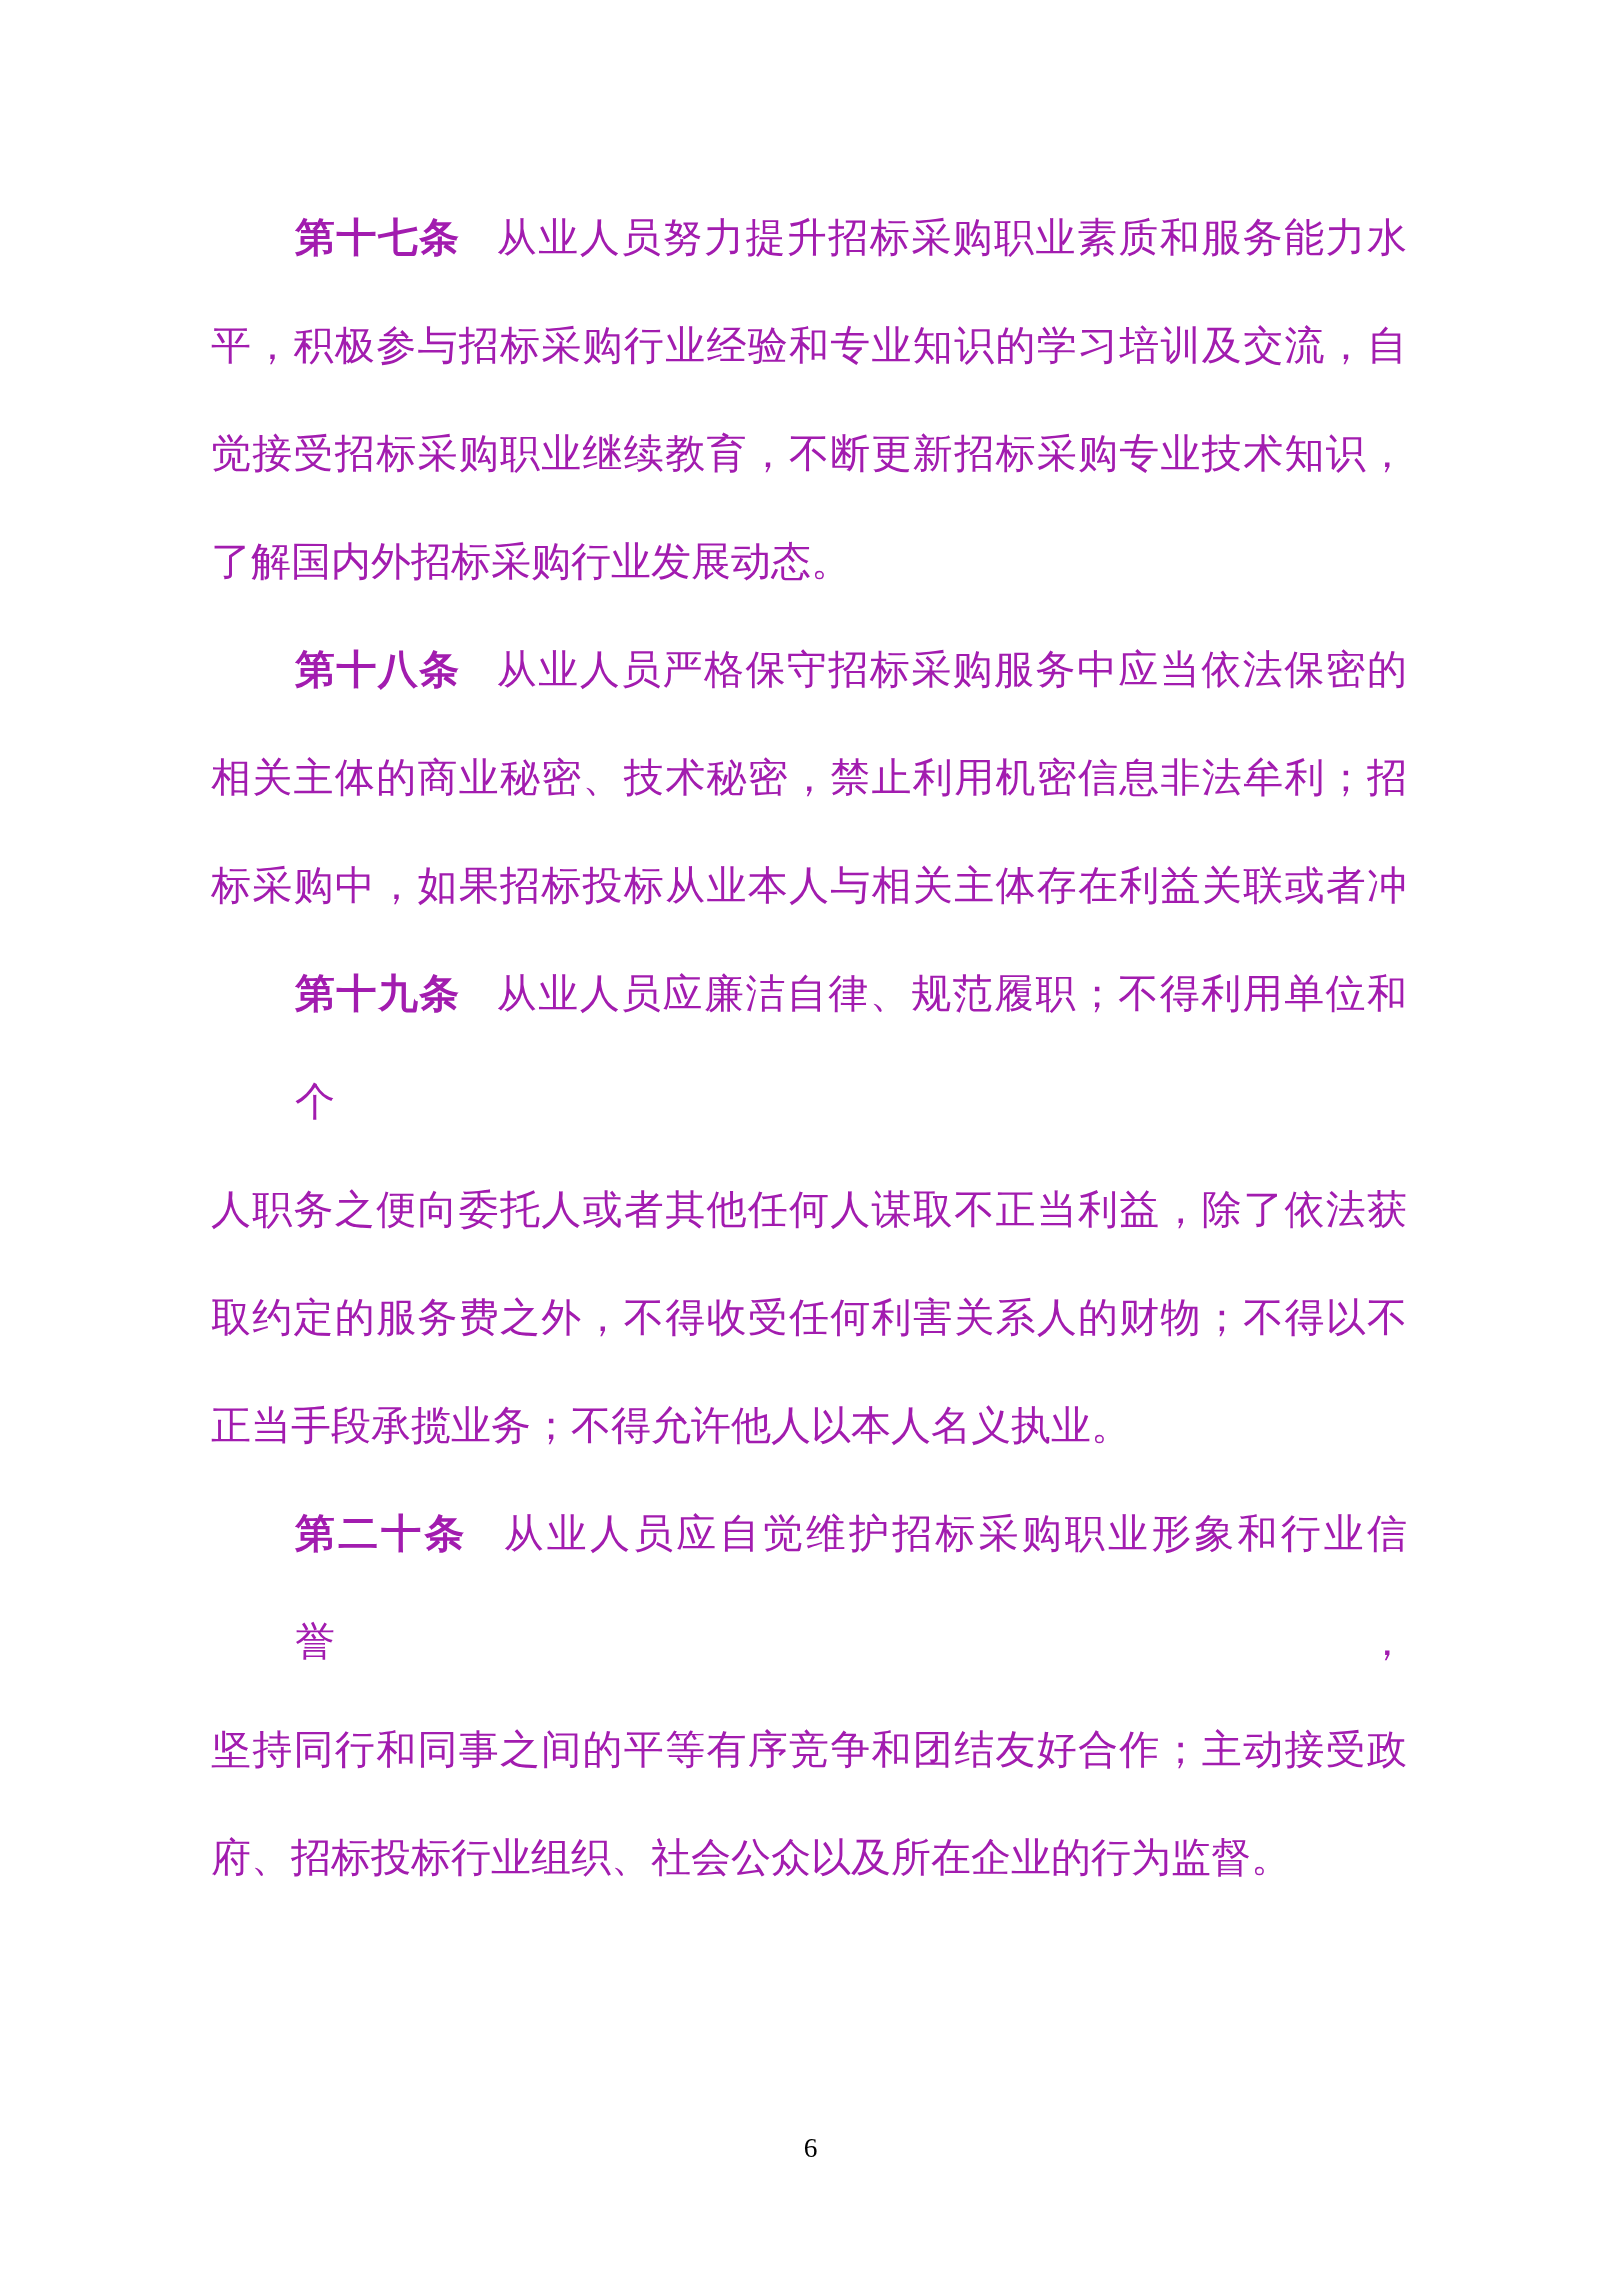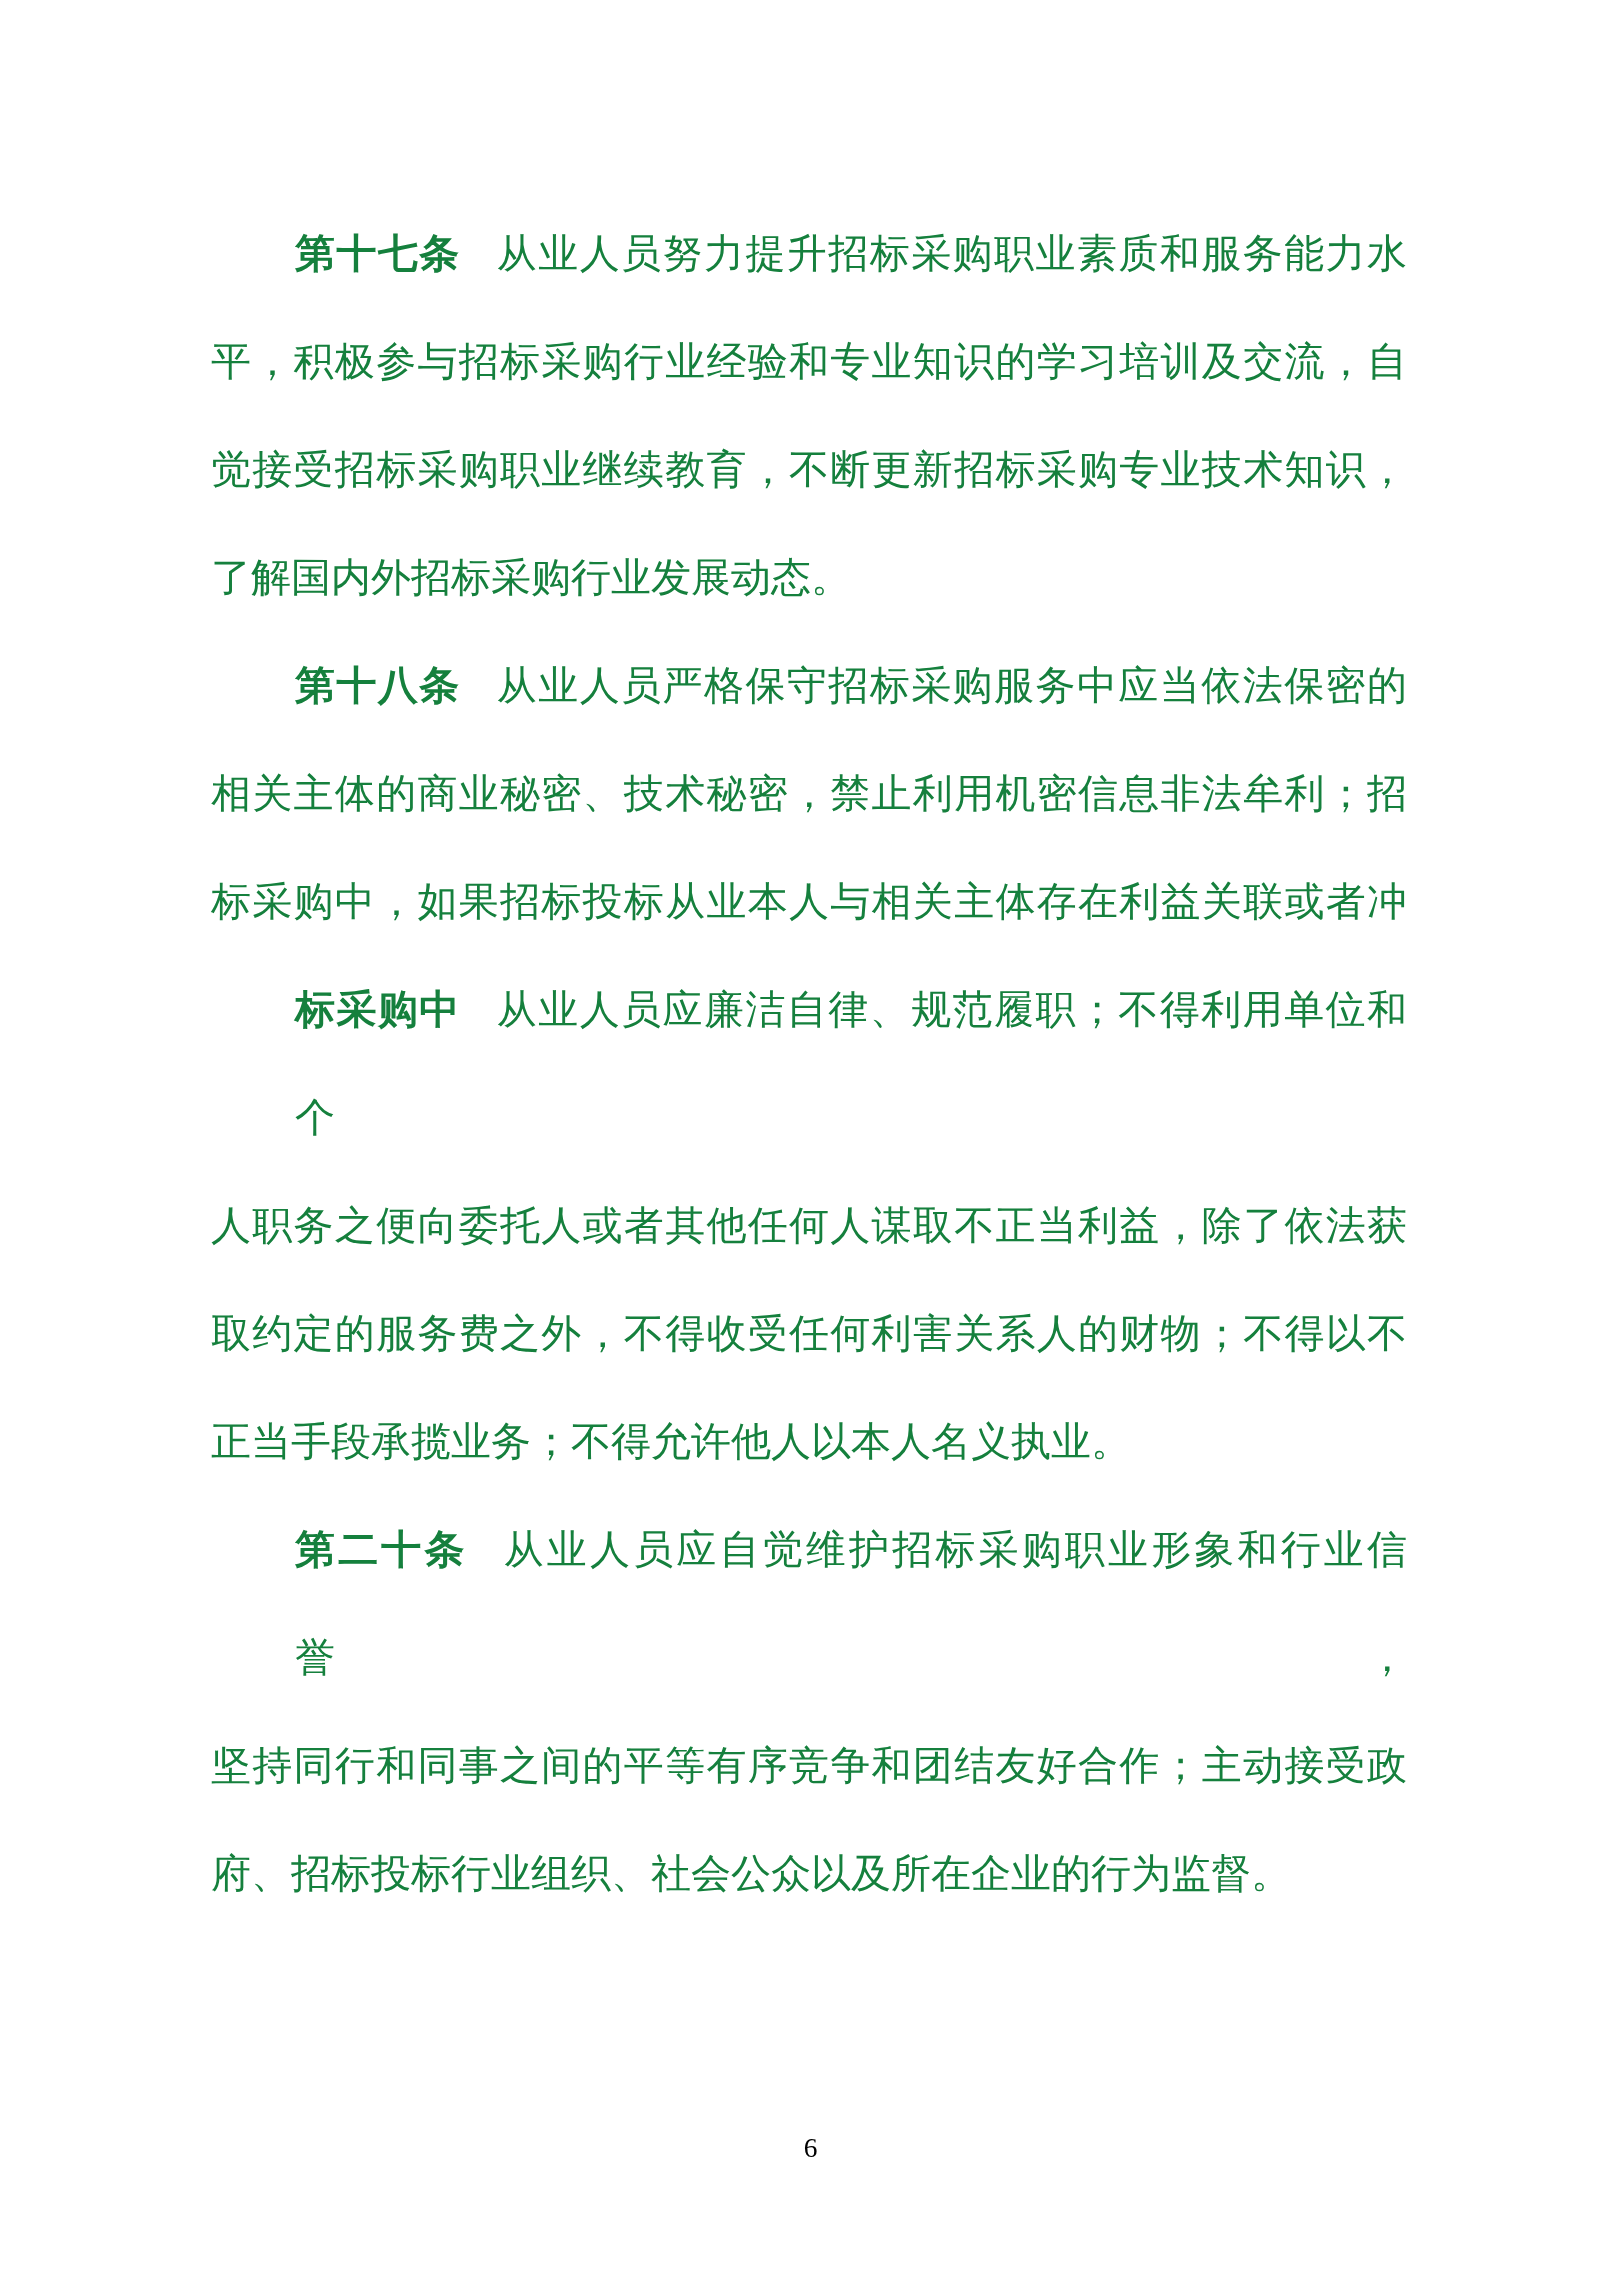--- a/index.html
+++ b/index.html
@@ -10,23 +10,23 @@
   .page {
     position: relative;
     width: 1621px;
     height: 2293px;
     background: #ffffff;
     overflow: hidden;
   }
   .doc-body {
     position: absolute;
     left: 211px;
-    top: 200px;
+    top: 184px;
     width: 1196px;
-    color: #15803d;
+    color: #a21caf;
     font-family: "Liberation Serif", "DejaVu Serif", serif;
     font-size: 40px;
     line-height: 108px;
     letter-spacing: normal;
   }
   .paragraph {
     margin: 0;
     padding: 0;
   }
   .line {
@@ -69,21 +69,21 @@
         <div class="line">平，积极参与招标采购行业经验和专业知识的学习培训及交流，自</div>
         <div class="line">觉接受招标采购职业继续教育，不断更新招标采购专业技术知识，</div>
         <div class="line last">了解国内外招标采购行业发展动态。</div>
       </div>
       <div class="paragraph">
         <div class="line first"><span class="article-label">第十八条</span><span class="first-rest">从业人员严格保守招标采购服务中应当依法保密的</span></div>
         <div class="line">相关主体的商业秘密、技术秘密，禁止利用机密信息非法牟利；招</div>
         <div class="line">标采购中，如果招标投标从业本人与相关主体存在利益关联或者冲</div>
       </div>
       <div class="paragraph">
-        <div class="line first"><span class="article-label">标采购中</span><span class="first-rest">从业人员应廉洁自律、规范履职；不得利用单位和个</span></div>
+        <div class="line first"><span class="article-label">第十九条</span><span class="first-rest">从业人员应廉洁自律、规范履职；不得利用单位和个</span></div>
         <div class="line">人职务之便向委托人或者其他任何人谋取不正当利益，除了依法获</div>
         <div class="line">取约定的服务费之外，不得收受任何利害关系人的财物；不得以不</div>
         <div class="line last">正当手段承揽业务；不得允许他人以本人名义执业。</div>
       </div>
       <div class="paragraph">
         <div class="line first"><span class="article-label">第二十条</span><span class="first-rest">从业人员应自觉维护招标采购职业形象和行业信誉，</span></div>
         <div class="line">坚持同行和同事之间的平等有序竞争和团结友好合作；主动接受政</div>
         <div class="line last">府、招标投标行业组织、社会公众以及所在企业的行为监督。</div>
       </div>
     </div>

